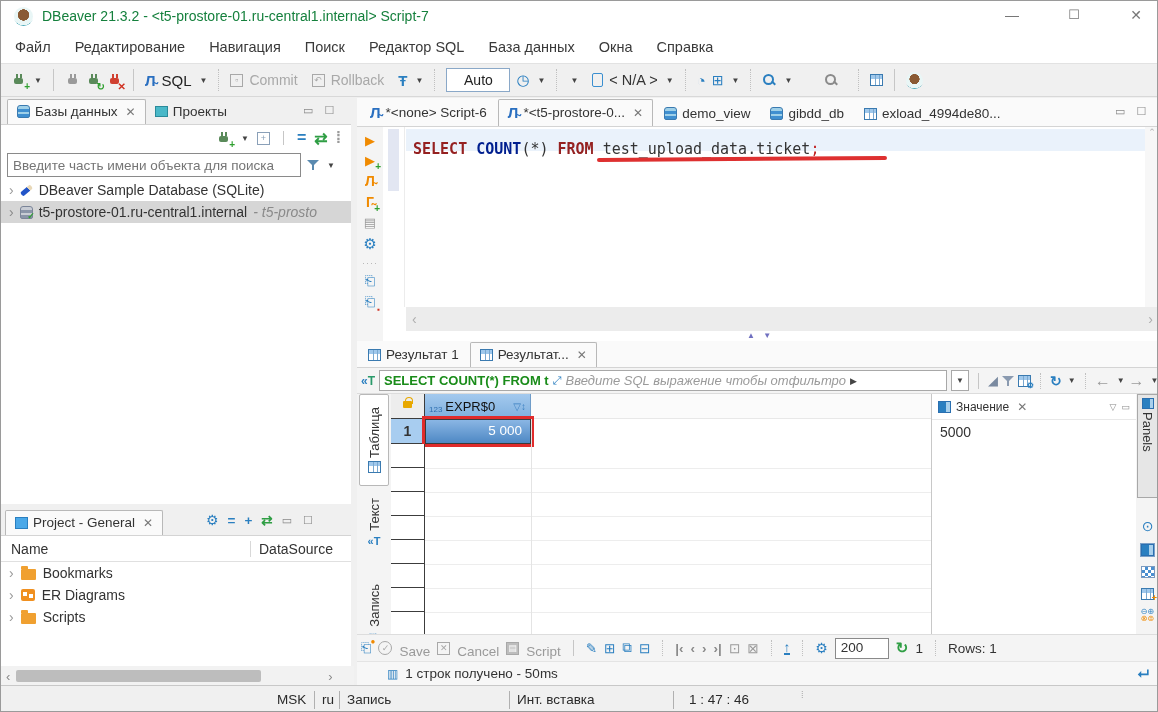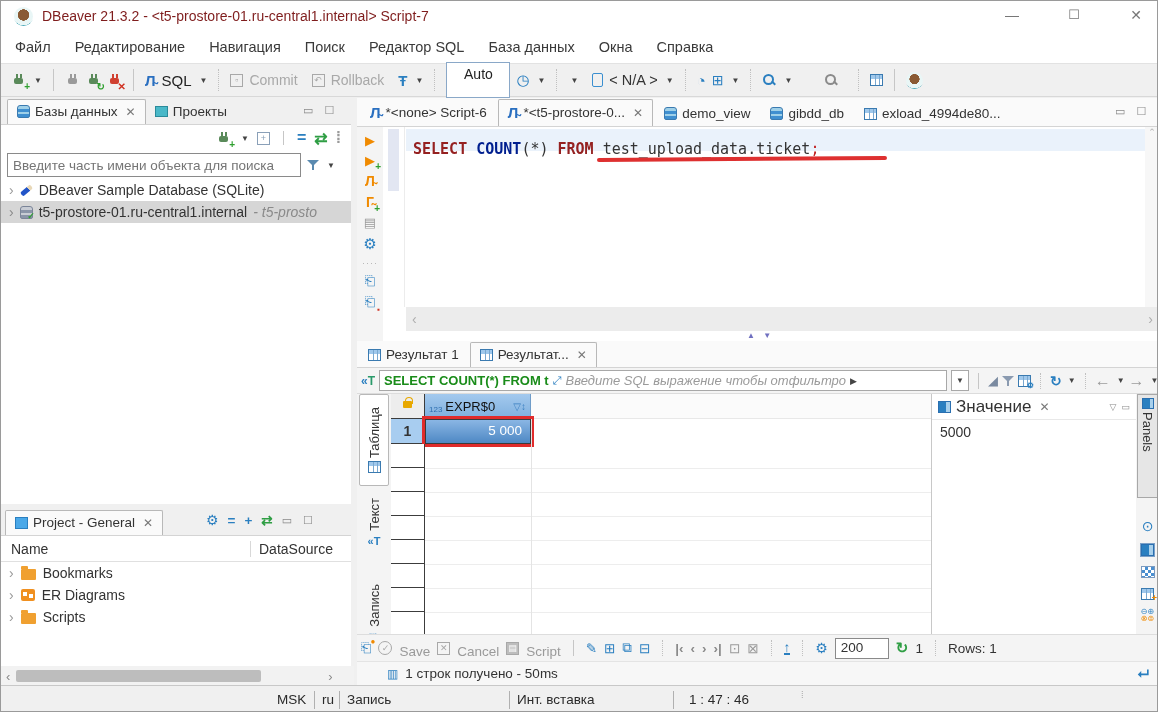--- a/index.html
+++ b/index.html
@@ -7,29 +7,29 @@
   .app {
     position:relative; width:1158px; height:712px; background:#f0f0f0;
     font-family:"Liberation Sans", sans-serif; color:#333; overflow:hidden;
     border:1px solid #9a9a9a;
   }
   .abs { position:absolute; }
   .row { display:flex; align-items:center; }
   .ni { pointer-events:none; }
   
   .titlebar { left:0; top:0; width:1158px; height:30px; background:#fff; }
-  .title-text { color:#7f1d1d; font-size:14px; }
+  .title-text { color:#15803d; font-size:14px; }
   .winbtn { color:#777; font-size:14px; width:46px; text-align:center; }
   .menubar { left:0; top:30px; width:1158px; height:32px; background:#fff; display:flex; align-items:center; gap:24px; padding-left:14px; font-size:14.5px; color:#3a3a3a; }
   .toolbar { left:0; top:62px; width:1158px; height:34px; background:#f0f0f0; border-top:1px solid #e2e2e2; border-bottom:1px solid #d8d8d8; display:flex; align-items:center; padding-left:10px; gap:6px; font-size:14px; }
   .tsep { width:1px; height:22px; background:#c6c6c6; margin:0 5px; }
   .ddn { font-size:8px; color:#444; margin-left:2px; }
   .gray { color:#9a9a9a;margin-top:7px; }
   .dis { color:#a8a8a8; }
-  .autobox { width:64px; height:36px; background:#fff; border:1px solid #8aa8c8; text-align:center; font-size:14px; line-height:22px; color:#222; }
+  .autobox { width:64px; height:24px; background:#fff; border:1px solid #8aa8c8; text-align:center; font-size:14px; line-height:22px; color:#222; }
   
   .beaver { width:19px; height:19px; border-radius:50%; background:radial-gradient(circle at 50% 42%, #8a5a34 0 38%, #e9f6f6 40% 70%, #49a8b8 72% 100%); display:inline-block; }
   .plug { display:inline-block; width:15px; height:15px; position:relative; }
   .plug:before { content:""; position:absolute; left:3px; top:5px; width:9px; height:6px; background:currentColor; border-radius:2px; }
   .plug:after { content:""; position:absolute; left:5px; top:1px; width:2px; height:4px; background:currentColor; box-shadow:4px 0 0 currentColor; }
   .badge { position:absolute; font-size:10px; font-weight:bold; right:-4px; bottom:-4px; }
   .sqlJ { font-weight:bold; color:#2a6fc0; font-size:15px; }
   .cyl { display:inline-block; width:13px; height:13px; border-radius:3px 3px 2px 2px; background:linear-gradient(#9fd0e8 0 3px, #3f8fd0 3px 6px, #9fd0e8 6px 8px, #3f8fd0 8px 11px, #9fd0e8 11px 13px); border:1px solid #3a7ab0; }
   .tblico { display:inline-block; width:13px; height:12px; border:1px solid #3a7ab0; background:
       linear-gradient(#9fc8ec 0 4px, #fff 4px 100%); position:relative; }
@@ -366,21 +366,21 @@
       <div class="gridline ni" style="left:34px;top:146px;width:506px"></div>
       <div class="gridline ni" style="left:34px;top:170px;width:506px"></div>
       <div class="gridline ni" style="left:34px;top:194px;width:506px"></div>
       <div class="gridline ni" style="left:34px;top:218px;width:506px"></div>
       <div class="abs ni" style="left:140px;top:25px;width:1px;height:215px;background:#e4e4e4"></div>
     </div>
 
     <div class="abs" style="left:574px;top:53px;width:205px;height:240px;background:#fff;border-left:1px solid #c8c8c8">
       <div class="row" style="height:26px;padding-left:6px;gap:5px;border-bottom:1px solid #e8e8e8">
         <span class="panel-ico"></span>
-        <span style="font-size:17px">Значение</span>
+        <span style="font-size:12px">Значение</span>
         <span class="closex">✕</span>
         <span style="margin-left:auto;color:#8a8a8a;font-size:9px;padding-right:6px">▽&nbsp;&nbsp;▭</span>
       </div>
       <div style="padding:4px 8px;font-size:14px">5000</div>
     </div>
 
     <div class="abs" style="left:779px;top:53px;width:23px;height:240px;background:#f4f4f4;display:flex;flex-direction:column;align-items:center">
       <div style="width:21px;height:104px;background:#e6e6e6;border:1px solid #a8a8a8;display:flex;flex-direction:column;align-items:center;padding-top:3px;gap:3px">
         <span class="panel-ico" style="width:12px;height:11px"></span>
         <span class="vtext-cw">Panels</span>

